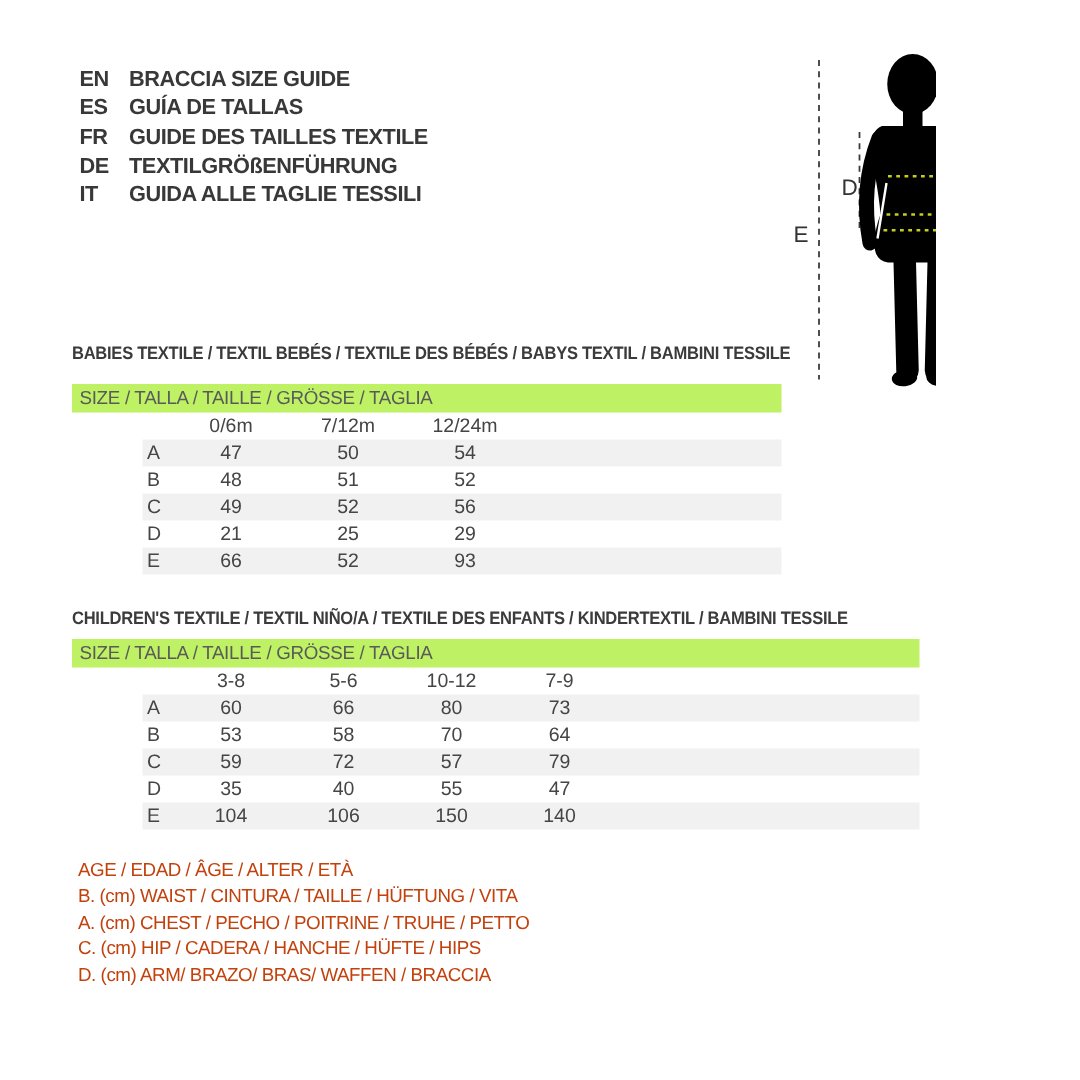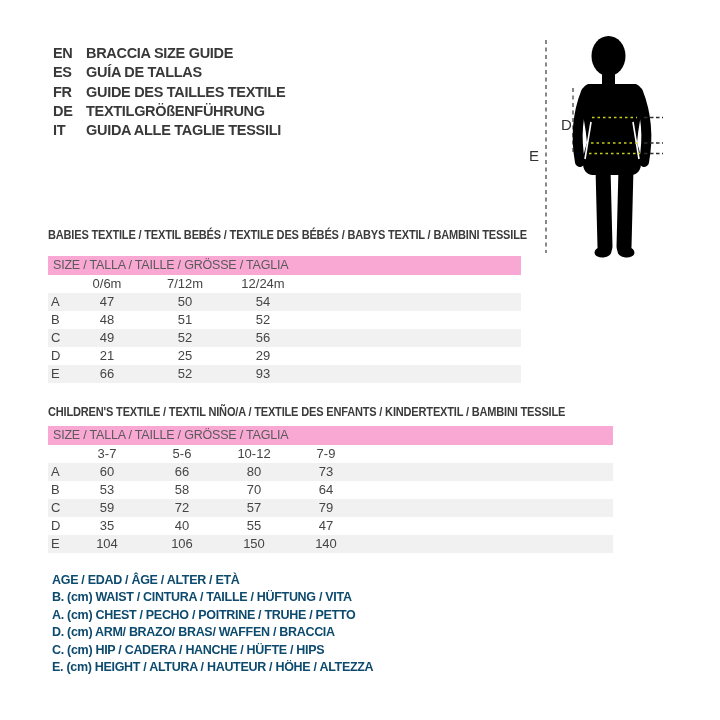--- a/index.html
+++ b/index.html
@@ -1,46 +1,46 @@
 <!DOCTYPE html>
 <html><head>
 <meta charset="utf-8">
 <style>
   html,body{margin:0;padding:0;background:#fff;}
   #page{position:relative;width:624px;height:720px;background:#ffffff;overflow:hidden;
-        font-family:"Liberation Sans",sans-serif;color:#3b3b3b;padding-left:44px;}
+        font-family:"Liberation Sans",sans-serif;color:#3b3b3b;}
   .abs{position:absolute;}
 
   
   #lang{left:53px;top:44px;display:grid;grid-template-columns:33px auto;
         font-size:14.5px;font-weight:700;letter-spacing:-0.3px;color:#383838;}
   #lang .cell{height:19.3px;line-height:19.3px;white-space:nowrap;}
 
   
   #figure{left:525px;top:25px;width:195px;height:240px;}
 
   
-  .sizebar{background:#f9a8d4;color:#5a5a5a;font-size:12.5px;height:19px;line-height:19px;
+  .sizebar{background:#bef264;color:#5a5a5a;font-size:12.5px;height:19px;line-height:19px;
            padding-left:5px;letter-spacing:-0.2px;white-space:nowrap;}
-  .trow{display:grid;height:18px;line-height:18px;font-size:13px;color:#454545;}
+  .trow{display:grid;height:18px;line-height:18px;font-size:13px;color:#454545;margin-left:47px;}
   .trow.stripe{background:#f1f1f1;}
   .trow .lab{padding-left:3px;}
   .trow .val{text-align:center;}
   #table-babies{left:48px;top:256px;width:473px;}
   #table-babies .trow{grid-template-columns:20px 78px 78px 78px 1fr;}
   #table-children{left:48px;top:426px;width:565px;}
   #table-children .trow{grid-template-columns:20px 78px 72px 72px 72px 1fr;}
 
   .tbl-title{font-size:12px;font-weight:700;letter-spacing:-0.2px;white-space:nowrap;
              transform:scaleX(0.92);transform-origin:left center;color:#3b3b3b;}
   #title-babies{left:48px;top:228px;}
   #title-children{left:48px;top:405px;}
 
   
-  #legend{left:52px;top:572px;font-size:12.5px;font-weight:700;letter-spacing:-0.3px;color:#0c4a6e;}
+  #legend{left:52px;top:572px;font-size:12.5px;font-weight:400;letter-spacing:-0.3px;color:#c2410c;}
   #legend .line{height:17.4px;line-height:17.4px;white-space:nowrap;}
 
   svg text{font-family:"Liberation Sans",sans-serif;}
 </style>
 </head>
 <body>
 
 <div id="page">
 
   <div id="lang" class="abs">
@@ -149,21 +149,21 @@
       <div class="val">93</div>
       <div></div>
     </div>
   </div>
 
   <div id="title-children" class="abs tbl-title">CHILDREN'S TEXTILE / TEXTIL NIÑO/A / TEXTILE DES ENFANTS / KINDERTEXTIL / BAMBINI TESSILE</div>
   <div id="table-children" class="abs">
     <div class="sizebar">SIZE / TALLA / TAILLE / GRÖSSE / TAGLIA</div>
     <div class="trow">
       <div class="lab"></div>
-      <div class="val">3-7</div>
+      <div class="val">3-8</div>
       <div class="val">5-6</div>
       <div class="val">10-12</div>
       <div class="val">7-9</div>
       <div></div>
     </div>
     <div class="trow stripe">
       <div class="lab">A</div>
       <div class="val">60</div>
       <div class="val">66</div>
       <div class="val">80</div>
@@ -201,18 +201,17 @@
       <div class="val">150</div>
       <div class="val">140</div>
       <div></div>
     </div>
   </div>
 
   <div id="legend" class="abs">
     <div class="line">AGE / EDAD / ÂGE / ALTER / ETÀ</div>
     <div class="line">B. (cm) WAIST / CINTURA / TAILLE / HÜFTUNG / VITA</div>
     <div class="line">A. (cm) CHEST / PECHO / POITRINE / TRUHE / PETTO</div>
+    <div class="line">C. (cm) HIP / CADERA / HANCHE / HÜFTE / HIPS</div>
     <div class="line">D. (cm) ARM/ BRAZO/ BRAS/ WAFFEN / BRACCIA</div>
-    <div class="line">C. (cm) HIP / CADERA / HANCHE / HÜFTE / HIPS</div>
-    <div class="line">E. (cm) HEIGHT / ALTURA / HAUTEUR / HÖHE / ALTEZZA</div>
   </div>
 
 </div>
 
 </body></html>

